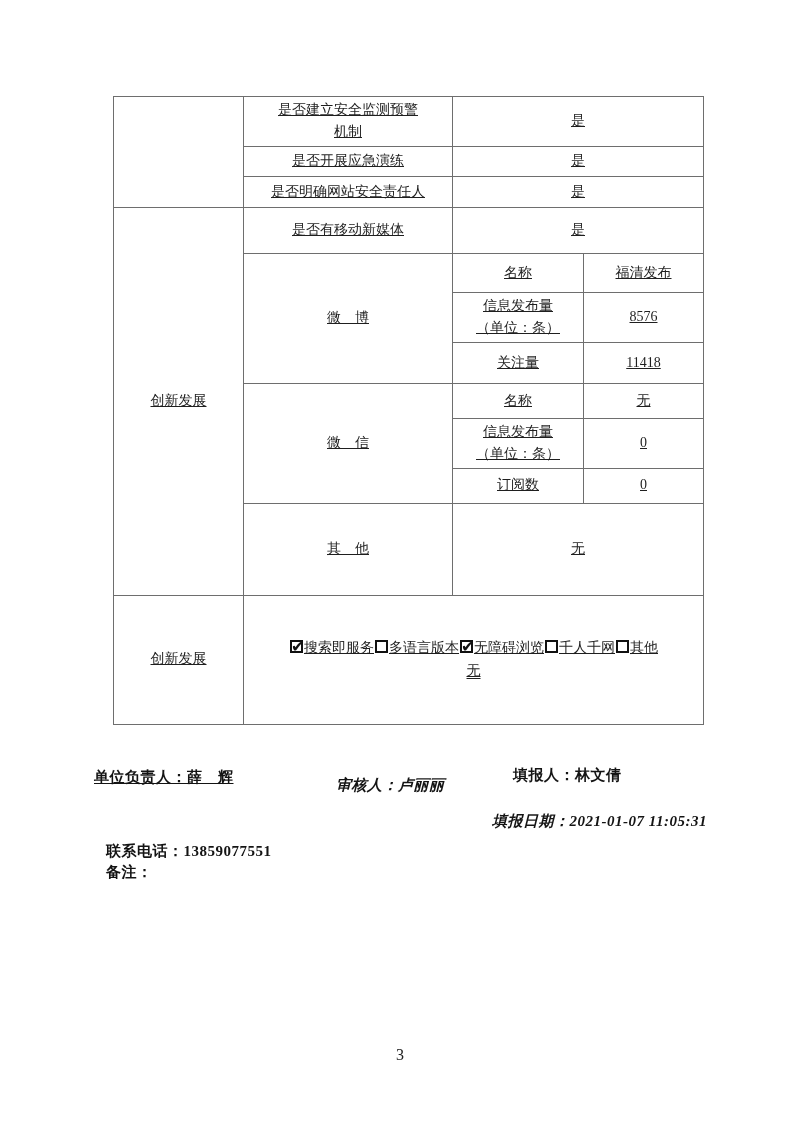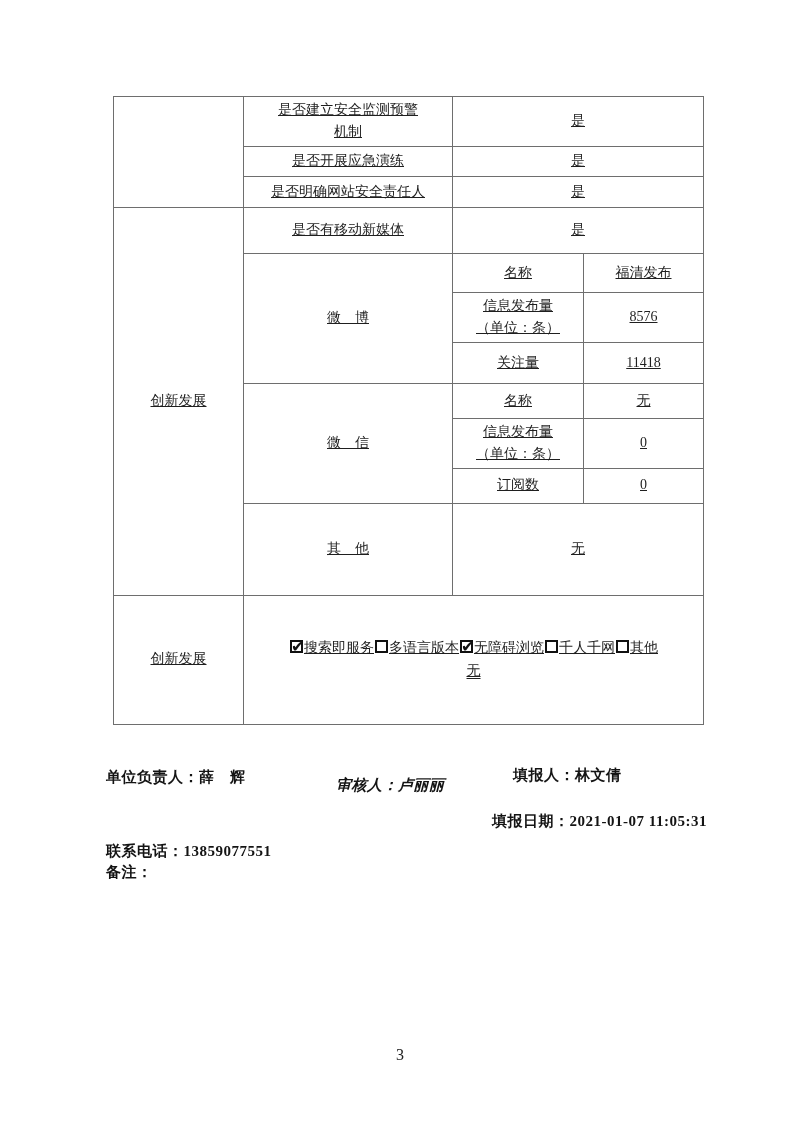--- a/index.html
+++ b/index.html
@@ -119,20 +119,20 @@
           <div class="innov-line1">
             <span class="cb checked"></span><span>搜索即服务</span><span class="cb"></span><span>多语言版本</span><span class="cb checked"></span><span>无障碍浏览</span><span class="cb"></span><span>千人千网</span><span class="cb"></span><span>其他</span>
           </div>
           <div><span class="u">无</span></div>
         </td>
       </tr>
     </tbody>
   </table>
 </div>
 
-<div class="footer-item" style="left:106px; top:768px;">单位负责人：薛　辉</div>
+<div class="footer-item" style="left:94px; top:768px;text-decoration:underline;">单位负责人：薛　辉</div>
 <div class="footer-item" style="left:336px; top:776px;font-style:italic;">审核人：卢丽丽</div>
 <div class="footer-item" style="left:513px; top:766px;font-family:Liberation Mono, monospace;">填报人：林文倩</div>
 <div class="footer-item" style="left:106px; top:842px;">联系电话：13859077551</div>
-<div class="footer-item" style="left:492px; top:812px;">填报日期：2021-01-07 11:05:31</div>
+<div class="footer-item" style="left:492px; top:812px;font-style:italic;">填报日期：2021-01-07 11:05:31</div>
 <div class="footer-item" style="left:106px; top:863px;">备注：</div>
 
 <div class="page-number">3</div>
 
 </body></html>

